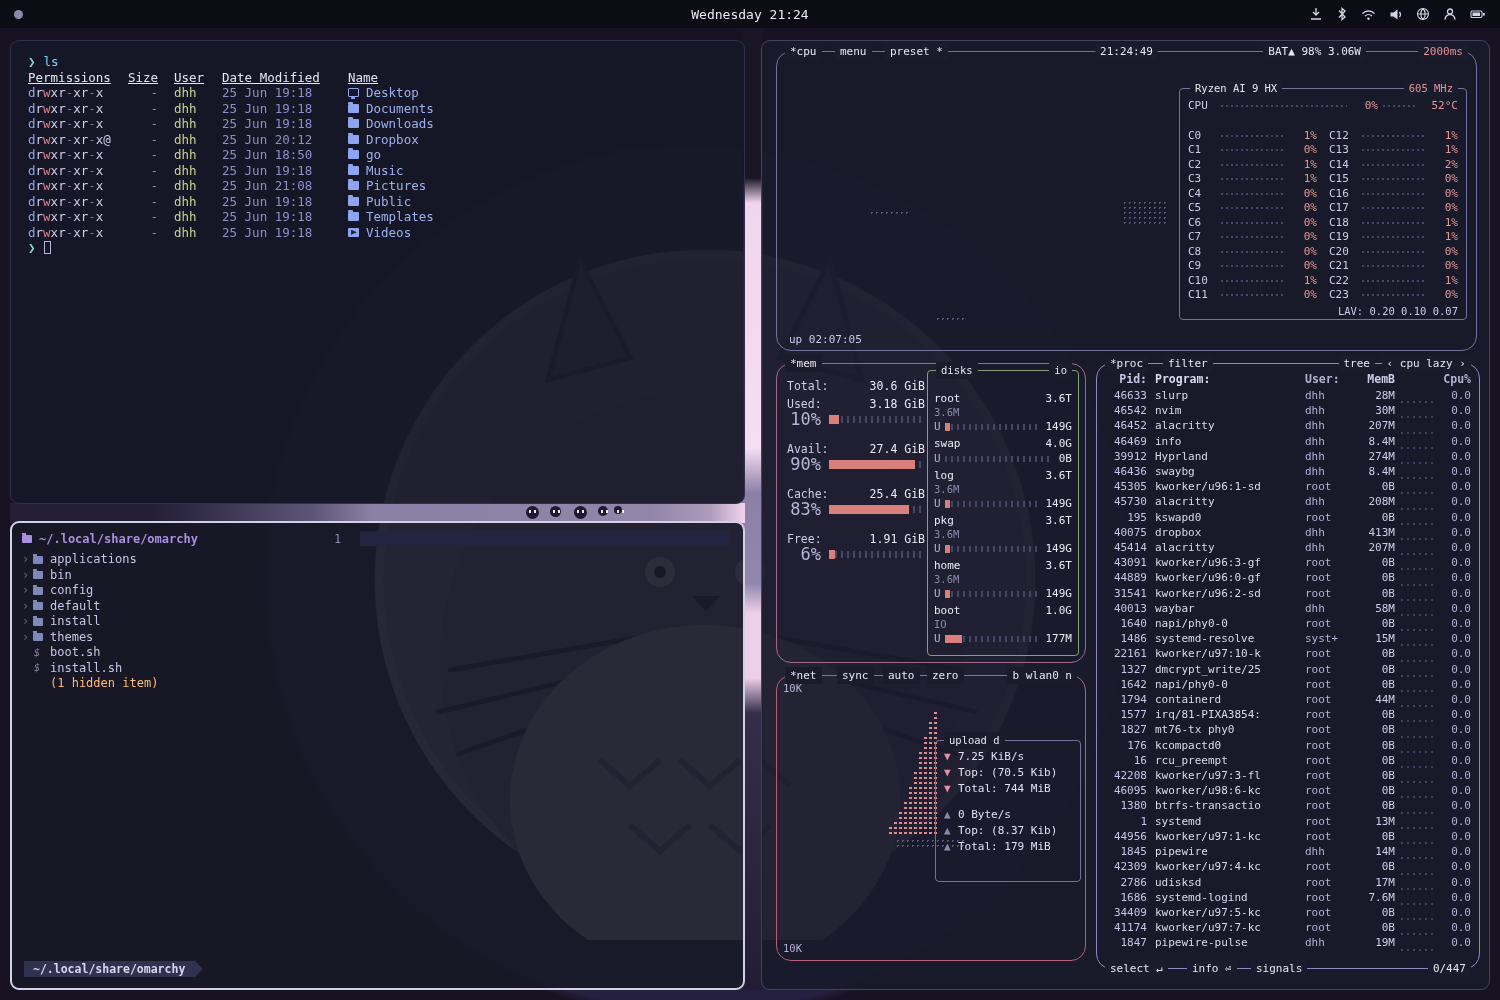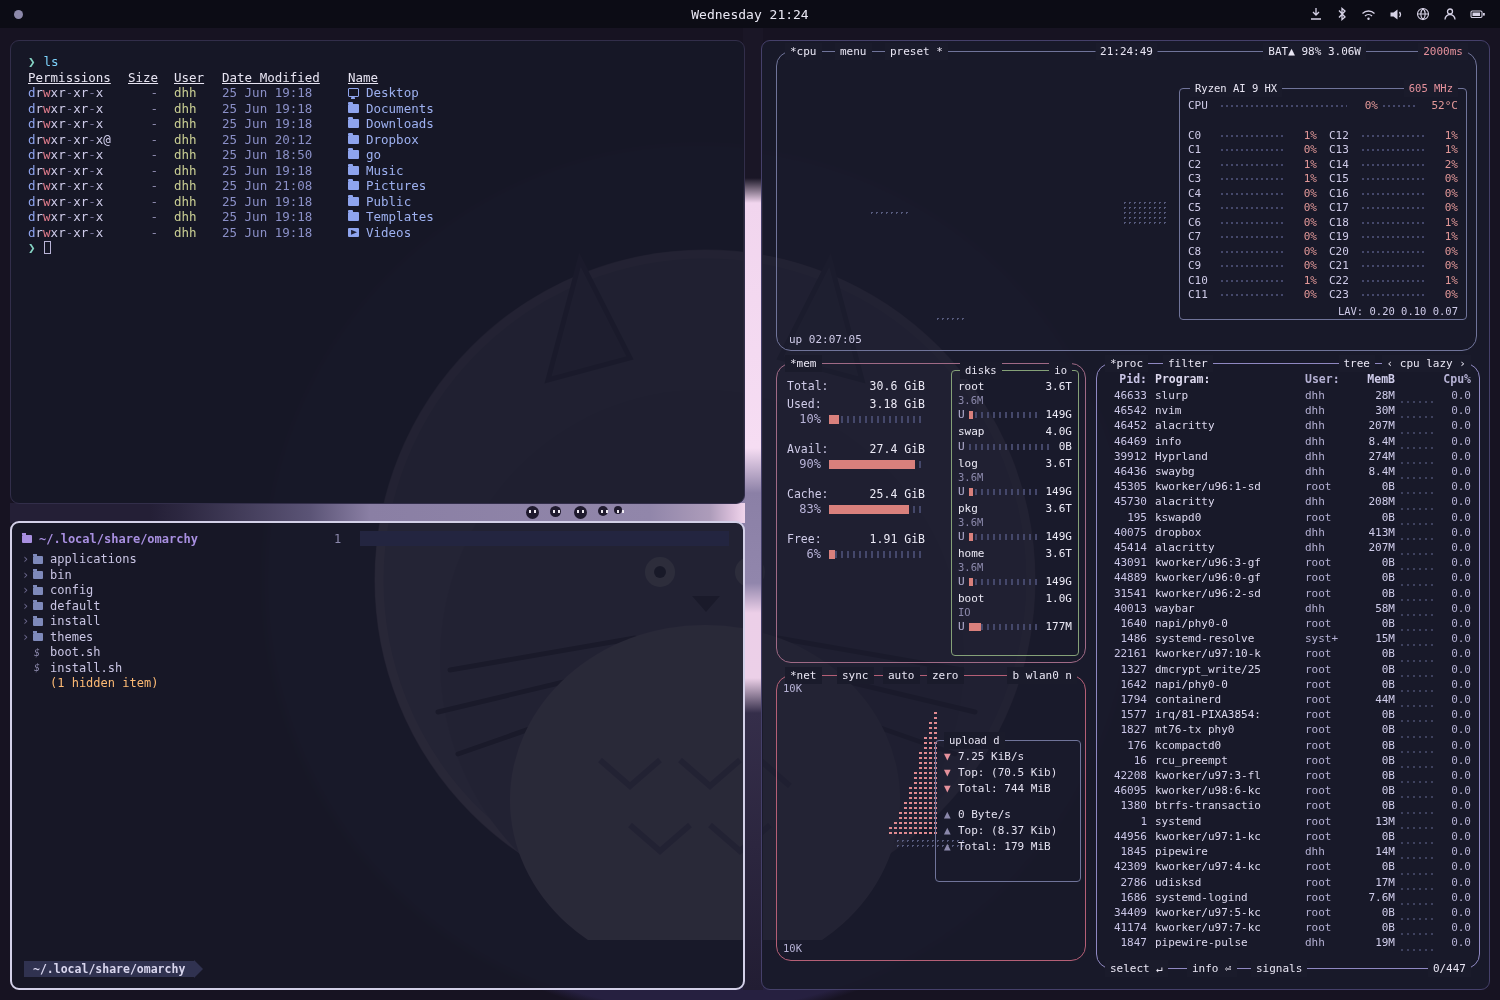--- a/index.html
+++ b/index.html
@@ -96,21 +96,21 @@
 .corecols{display:flex;gap:12px;margin-top:3px}
 .corecols>div{flex:1;display:flex;flex-direction:column}
 .lav{position:absolute;right:8px;bottom:2px;font-size:10.5px;color:#cfcbe8}
 .uptime{position:absolute;left:12px;bottom:4px;font-size:11px;color:#cfcbe8}
 
 .memcol{position:absolute;left:10px;top:14px;width:138px}
 .mline{display:flex;font-size:11.5px;line-height:16px}
 .mlabel{color:#cfcbe8}.mval{margin-left:auto;color:#eceaf6}
 .mstat{margin-bottom:15px}
 .mline2{display:flex;align-items:center;line-height:14px}
-.mpct{width:34px;text-align:right;color:#b8b3d8;font-size:12px}
+.mpct{width:34px;text-align:right;color:#b8b3d8;font-size:17px}
 .mbar{flex:1;height:7px;margin-left:8px;position:relative;
   background:repeating-linear-gradient(90deg,#44476a 0 2px,transparent 2px 6px)}
 .mfill{position:absolute;left:0;top:-1px;bottom:-1px;background:#d9807c}
 
 .disk{margin-bottom:2px}
 .dline1{display:flex;font-size:11px;line-height:15px}
 .dname{color:#eceaf6}.dsize{margin-left:auto;color:#eceaf6}
 .dline2{font-size:10.5px;line-height:13px;color:#8b88ab}
 .dline2:empty{display:none}
 .dline3{display:flex;align-items:center;line-height:15px;font-size:11px}
@@ -647,21 +647,21 @@
             </div>
             <div class="mline2">
               <span class="mpct">6%</span>
               <span class="mbar">
                 <span class="mfill" style="width: 6%;"></span>
               </span>
             </div>
           </div>
         </div>
     </div>
-    <div class="subbox sb-disks" style="right:6px;top:6px;bottom:6px;width:128px;padding:8px 6px 2px">
+    <div class="subbox sb-disks" style="right:6px;top:6px;bottom:6px;width:152px;padding:20px 6px 2px">
       <span class="ptitle" style="left:8px;font-size:10.5px">disks</span>
       <span class="ptitle" style="right:6px;font-size:10.5px">io</span>
       <div>
 
           <div class="disk">
             <div class="dline1">
               <span class="dname">root</span>
               <span class="dsize">3.6T</span>
             </div>
             <div class="dline2">3.6M</div>

